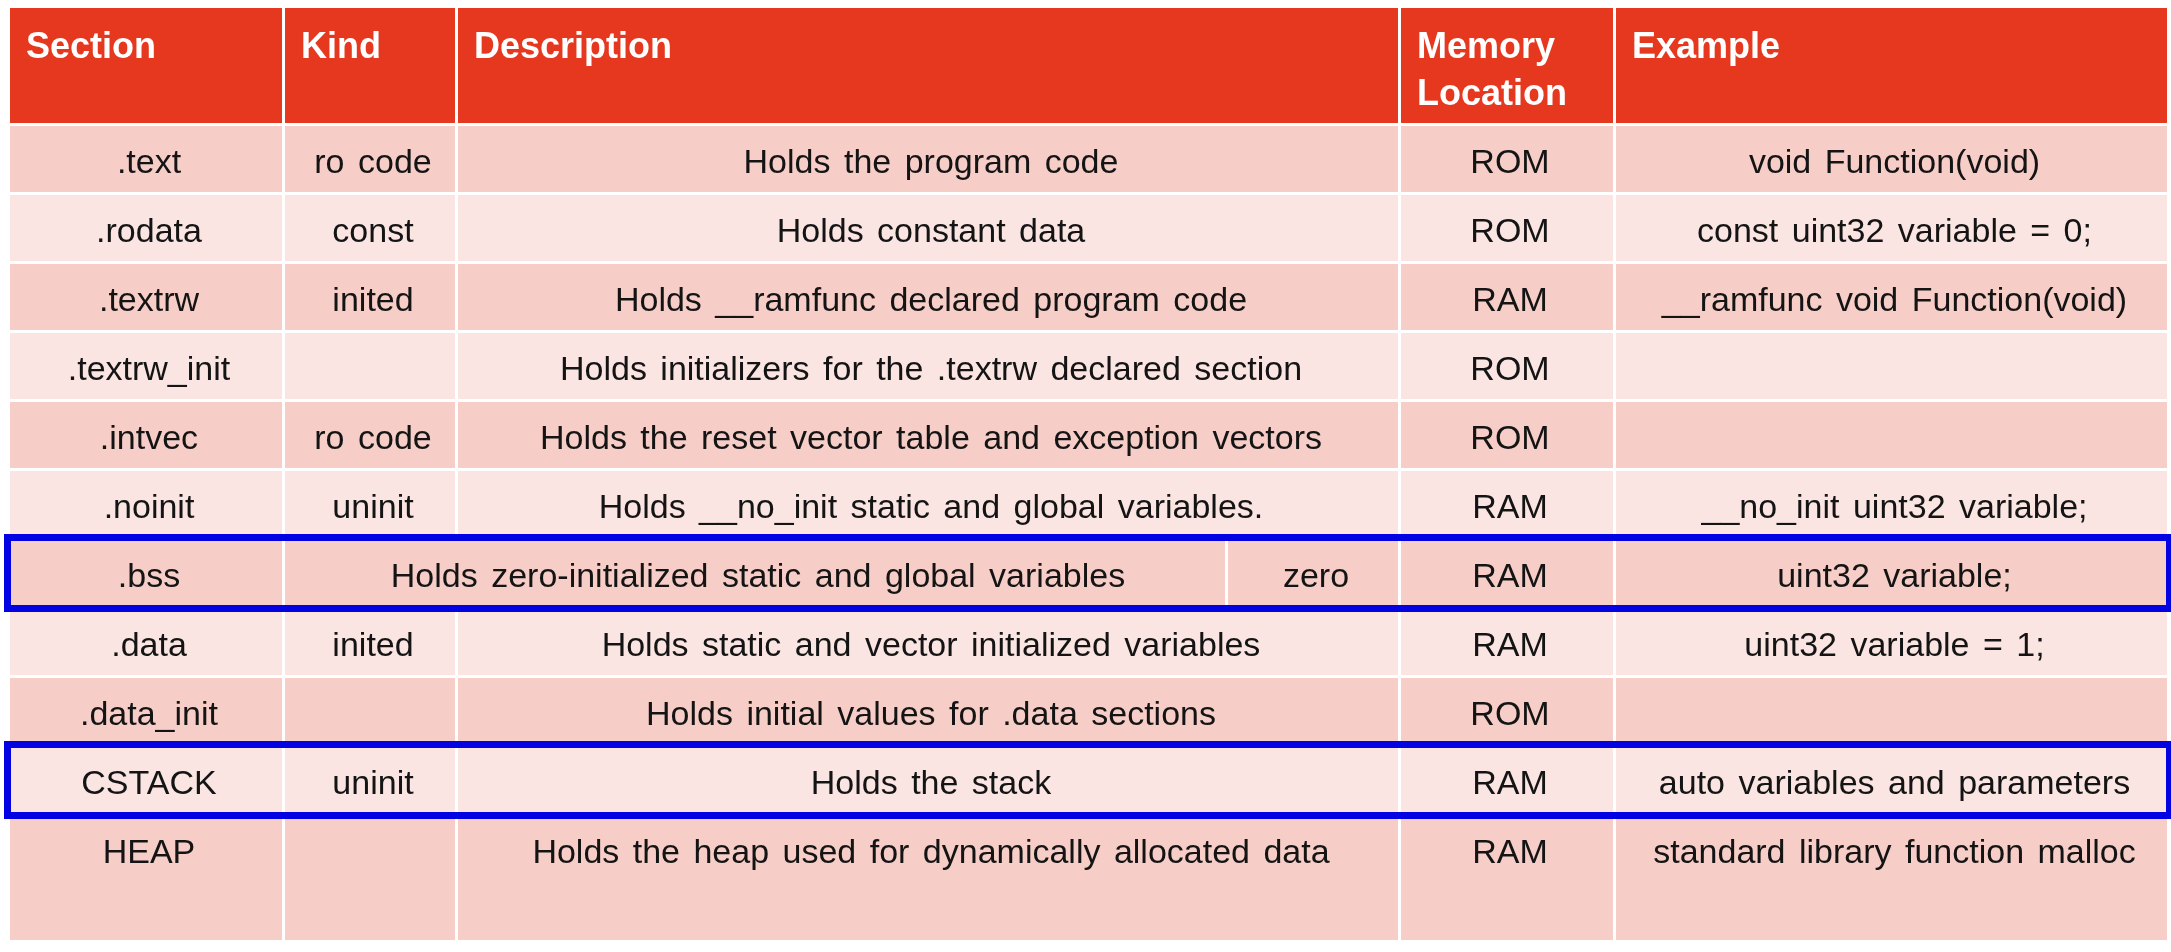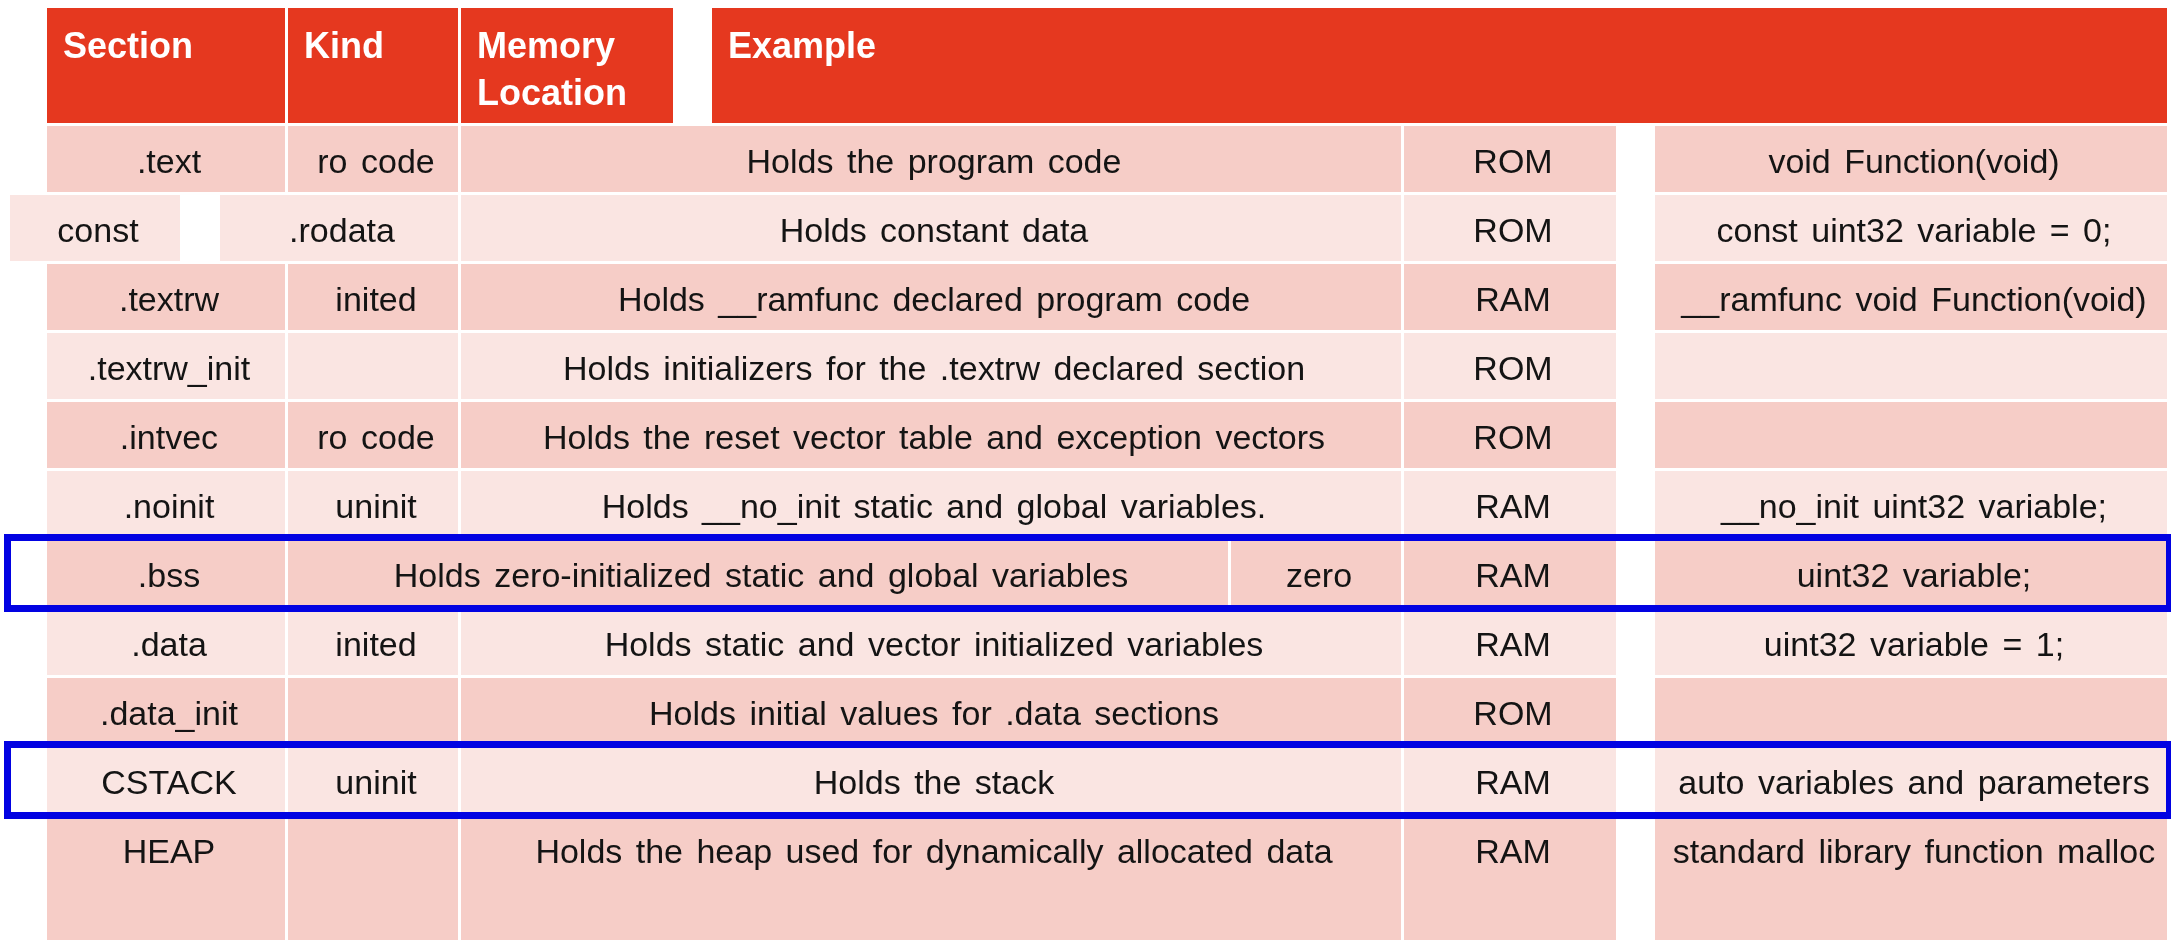--- a/index.html
+++ b/index.html
@@ -42,25 +42,25 @@
   .row.header-row { min-height: 100px; }
   .tbody .row:last-child { flex: 1; }
   .cell {
     padding: 13px 8px 6px 14px;
     font-size: 34px;
     line-height: 1.32;
     color: var(--body-text);
     word-spacing: 4px;
   }
   
-  .c-section { width: 238px; margin-left: 37px; }
+  .c-section { width: 272px; }
   .c-kind    { width: 170px; }
   .c-desc    { width: 940px; }
   .c-mem     { width: 212px; }
-  .c-ex      { flex: 1; margin-left: 36px; }
+  .c-ex      { flex: 1; }
   
   .header-row .cell {
     background: var(--header-red);
     color: var(--header-text);
     font-weight: bold;
     font-size: 36px;
     line-height: 1.3;
     padding-top: 15px;
     padding-left: 16px;
   }
@@ -77,34 +77,35 @@
     pointer-events: none;
   }
 </style>
 </head>
 <body>
 
 <div class="memtable">
   <div class="row header-row">
     <div class="cell c-section">Section</div>
     <div class="cell c-kind">Kind</div>
+    <div class="cell c-desc">Description</div>
     <div class="cell c-mem">Memory Location</div>
     <div class="cell c-ex">Example</div>
   </div>
   <div class="tbody">
       <div class="row">
     <div class="cell c-section">.text</div>
     <div class="cell c-kind">ro code</div>
     <div class="cell c-desc">Holds the program code</div>
     <div class="cell c-mem">ROM</div>
     <div class="cell c-ex">void Function(void)</div>
   </div>
       <div class="row">
+    <div class="cell c-section">.rodata</div>
     <div class="cell c-kind">const</div>
-    <div class="cell c-section">.rodata</div>
     <div class="cell c-desc">Holds constant data</div>
     <div class="cell c-mem">ROM</div>
     <div class="cell c-ex">const uint32 variable = 0;</div>
   </div>
       <div class="row">
     <div class="cell c-section">.textrw</div>
     <div class="cell c-kind">inited</div>
     <div class="cell c-desc">Holds __ramfunc declared program code</div>
     <div class="cell c-mem">RAM</div>
     <div class="cell c-ex">__ramfunc void Function(void)</div>

